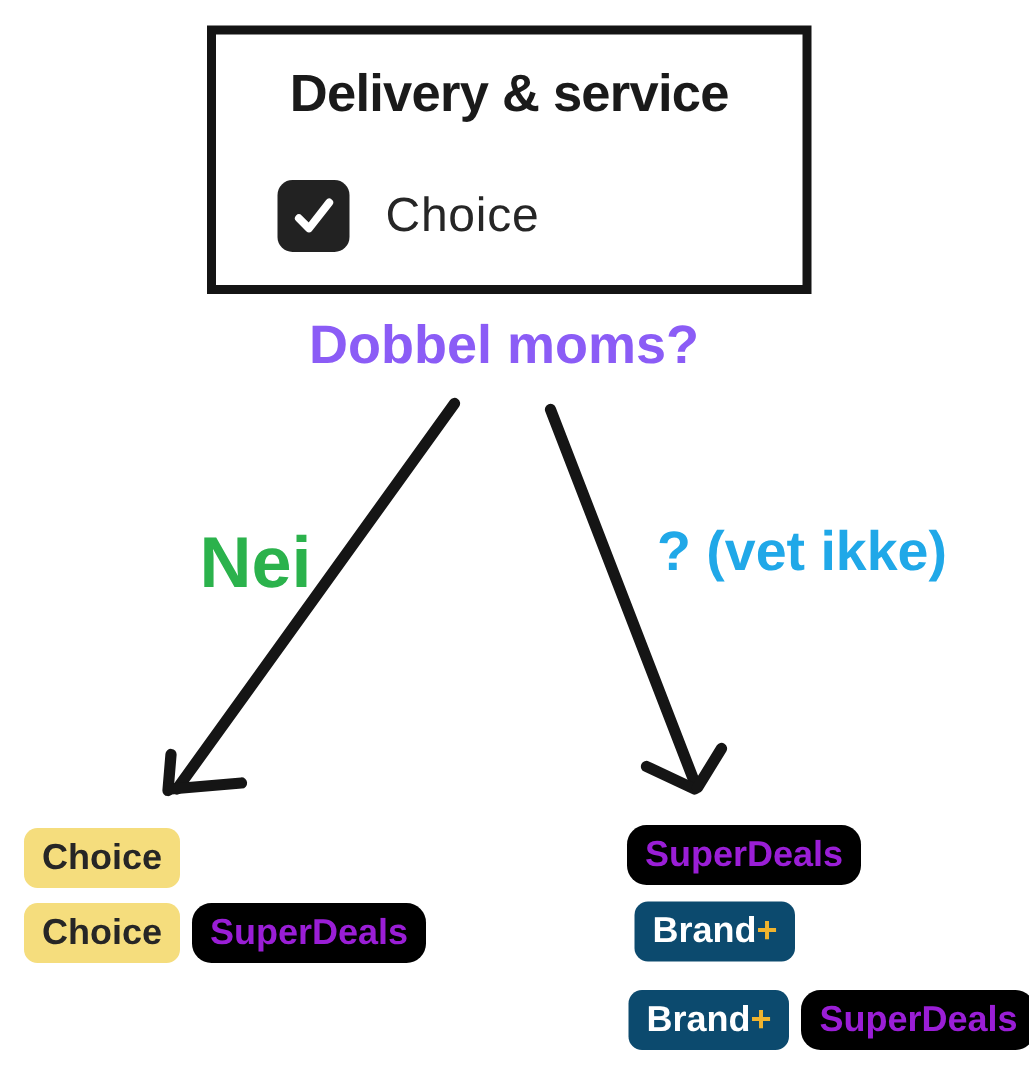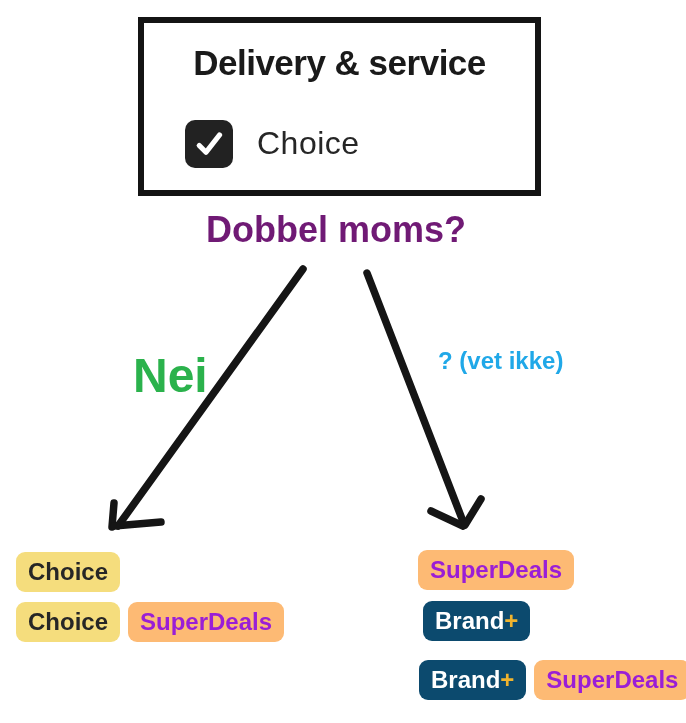--- a/index.html
+++ b/index.html
@@ -51,27 +51,27 @@
   }
 
   
   .question {
     position: absolute;
     left: 0; top: 212px;
     width: 672px;
     text-align: center;
     font-size: 36px;
     font-weight: 700;
-    color: #701a75;
+    color: #8b5cf6;
     line-height: 1;
     white-space: nowrap;
   }
   .branch-label { position: absolute; font-weight: 700; line-height: 1; white-space: nowrap; }
   .branch-label.left  { left: 133px; top: 352px; font-size: 48px; color: #2bb24c; }
-  .branch-label.right { left: 438px; top: 349px; font-size: 24px; color: #20a8e8; }
+  .branch-label.right { left: 438px; top: 349px; font-size: 37px; color: #20a8e8; }
 
   
   .arrows { position: absolute; left: 0; top: 0; width: 686px; height: 723px; }
   .arrows path { stroke: #151515; stroke-width: 7.5; fill: none; stroke-linecap: round; }
 
   
   .badge-row {
     position: absolute;
     display: flex;
     gap: 8px;
@@ -80,21 +80,21 @@
   .badge {
     display: inline-block;
     padding: 5px 12px;
     border-radius: 9px;
     font-size: 24px;
     font-weight: 700;
     line-height: 1.25;
     white-space: nowrap;
   }
   .badge.choice     { background: #f5dd7d; color: #262626; }
-  .badge.superdeals { background: #fdba74; color: #9a1ed6; }
+  .badge.superdeals { background: #000000; color: #9a1ed6; border-radius: 13px; }
   .badge.brand      { background: #0c4a6e; color: #ffffff; }
   .badge.brand .plus { color: #f0b42e; font-weight: 700; }
 
   .row-l1 { left: 16px;  top: 552px; }
   .row-l2 { left: 16px;  top: 602px; }
   .row-r1 { left: 418px; top: 550px; }
   .row-r2 { left: 423px; top: 601px; }
   .row-r3 { left: 419px; top: 660px; }
 </style>
 </head>

